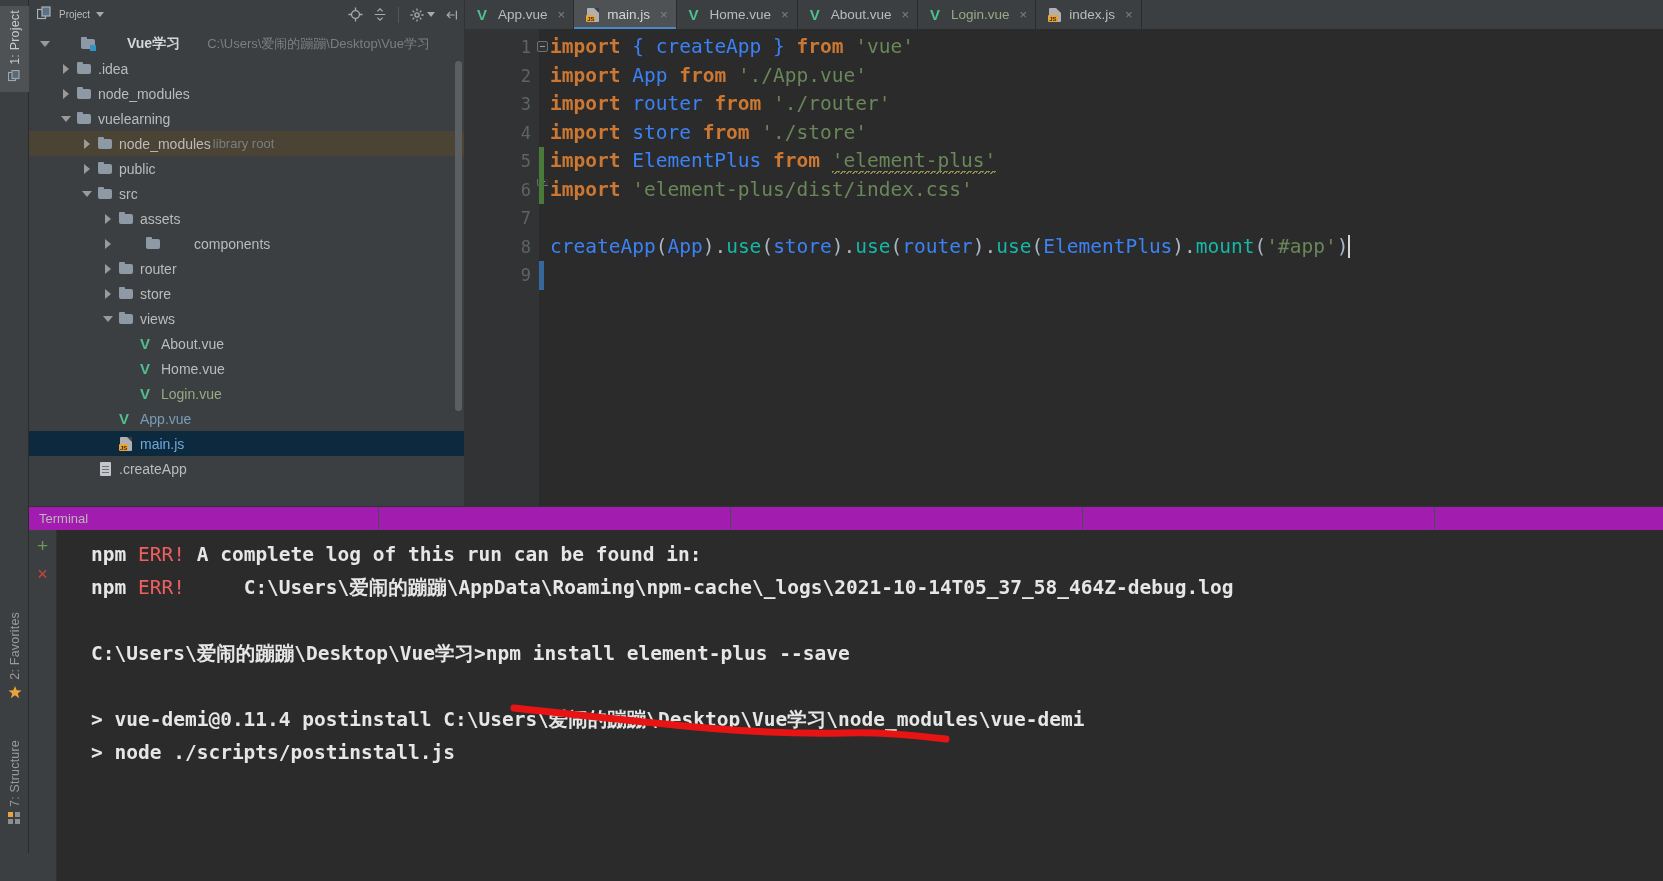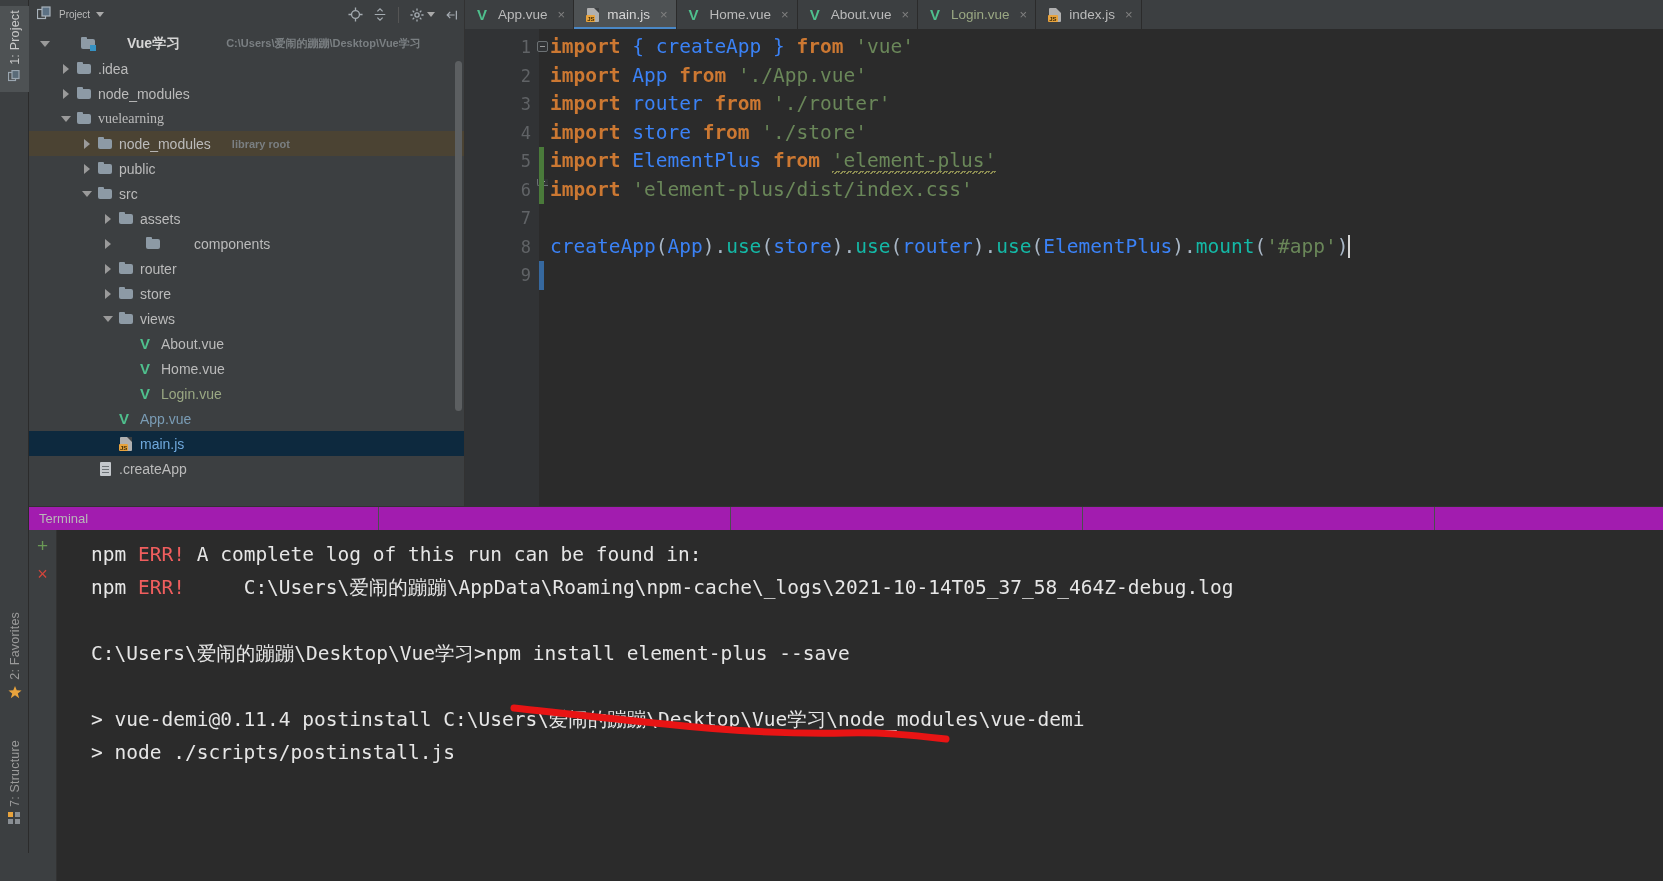--- a/index.html
+++ b/index.html
@@ -107,21 +107,21 @@
   }
   .txtfile {
     position: absolute; left: 3px; top: 1px; width: 11px; height: 14px;
     background: #c4c8cc; border-radius: 1px;
   }
   .txtfile::after {
     content:""; position:absolute; left:2px; top:4px; width:7px; height:1px;
     background:#6c7276; box-shadow: 0 3px 0 #6c7276, 0 6px 0 #6c7276;
   }
   .row .label { font-size: 14px; }
-  .row .sublabel { color: #7a7f82; font-size: 11px; margin-left: 21px; font-weight: bold; }
+  .row .sublabel { color: #7a7f82; font-size: 13px; margin-left: 2px; }
   .c-default { color: #bbbbbb; }
   .c-rootname { color: #d5d5d5; font-weight: bold; }
   .c-greenish { color: #9aa883; }
   .c-bluish { color: #7a9cb5; }
   .c-selblue { color: #6fa8dc; }
 
   .tree-scrollbar {
     position: absolute; right: 2px; top: 32px; width: 7px; height: 350px;
     background: #5c5f61; border-radius: 4px;
   }
@@ -220,21 +220,21 @@
   .tbtn.kill { color: #d0453b; font-size: 18px; }
   .term-out {
     flex: 1; position: relative; background: #2b2b2b; overflow: hidden;
     padding: 8px 0 0 34px;
   }
   .tline {
     height: 33px; line-height: 33px; white-space: pre;
     font-family: "DejaVu Sans Mono", monospace; font-size: 19.5px; color: #d4d4d4;
   }
   .err { color: #f05e5e; }
-  .wht { color: #e6e6e6; }
+  .wht { color: #e6e6e6; font-weight: bold; }
   .annot {
     position: absolute; left: 500px; top: 694px; pointer-events: none; z-index: 20;
   }
   .bottom-strip {
     position: absolute; left:0; bottom: 0; width: 29px; height: 28px; background:#3c3f41;
   }
 </style>
 </head>
 <body>
 
@@ -328,21 +328,21 @@
           </span>
           <span class="label c-default">.idea</span>
         </div>
         <div class="row" style="padding-left: 31px;">
           <span class="twisty tw-right"></span>
           <span class="ficon">
             <span class="folder"></span>
           </span>
           <span class="label c-default">node_modules</span>
         </div>
-        <div class="row" style="padding-left: 31px; font-family: Liberation Serif, serif;">
+        <div class="row" style="padding-left: 31px;">
           <span class="twisty tw-down"></span>
           <span class="ficon">
             <span class="folder"></span>
           </span>
           <span class="label c-default">vuelearning</span>
         </div>
         <div class="row hl" style="padding-left: 52px;">
           <span class="twisty tw-right"></span>
           <span class="ficon">
             <span class="folder"></span>

